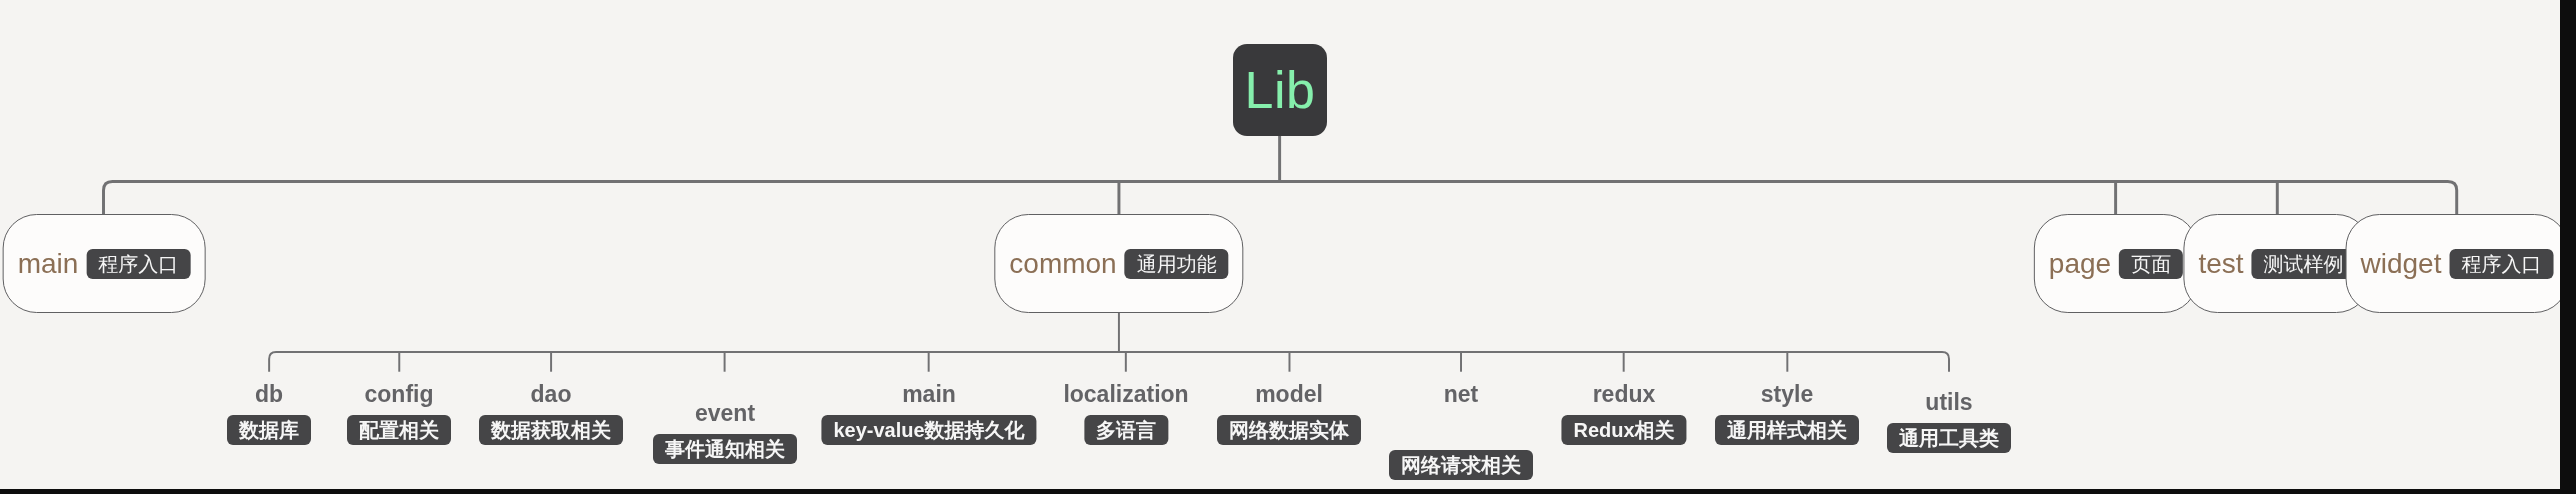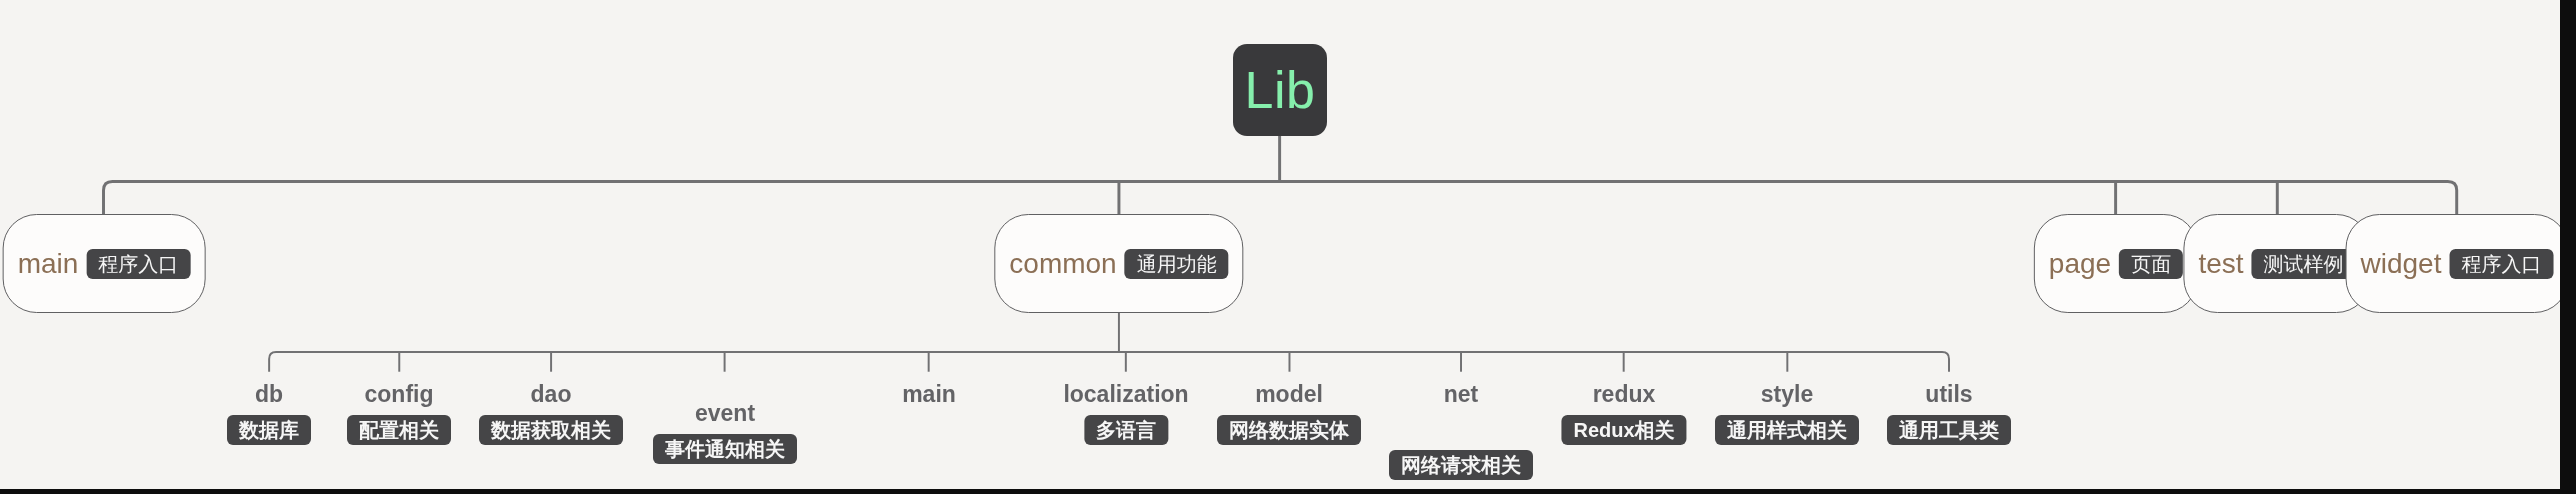--- a/index.html
+++ b/index.html
@@ -161,20 +161,21 @@
       <div class="leaf" style="left: 551px; top: 383px;">
         <span class="leaf-label">dao</span>
         <span class="badge">数据获取相关</span>
       </div>
       <div class="leaf" style="left: 725px; top: 402px;">
         <span class="leaf-label">event</span>
         <span class="badge">事件通知相关</span>
       </div>
       <div class="leaf" style="left: 929px; top: 383px;">
         <span class="leaf-label">main</span>
+        <span class="badge">key-value数据持久化</span>
       </div>
       <div class="leaf" style="left: 1126px; top: 383px;">
         <span class="leaf-label">localization</span>
         <span class="badge">多语言</span>
       </div>
       <div class="leaf" style="left: 1289px; top: 383px;">
         <span class="leaf-label">model</span>
         <span class="badge">网络数据实体</span>
       </div>
       <div class="leaf" style="left: 1461px; top: 383px; gap: 44px;">
@@ -182,21 +183,21 @@
         <span class="badge">网络请求相关</span>
       </div>
       <div class="leaf" style="left: 1624px; top: 383px;">
         <span class="leaf-label">redux</span>
         <span class="badge">Redux相关</span>
       </div>
       <div class="leaf" style="left: 1787px; top: 383px;">
         <span class="leaf-label">style</span>
         <span class="badge">通用样式相关</span>
       </div>
-      <div class="leaf" style="left: 1949px; top: 383px;">
+      <div class="leaf" style="left: 1949px; top: 391px;">
         <span class="leaf-label">utils</span>
         <span class="badge">通用工具类</span>
       </div>
     </div>
 
   <div class="edge-right"></div>
   <div class="edge-bottom"></div>
 </div>
 
 

